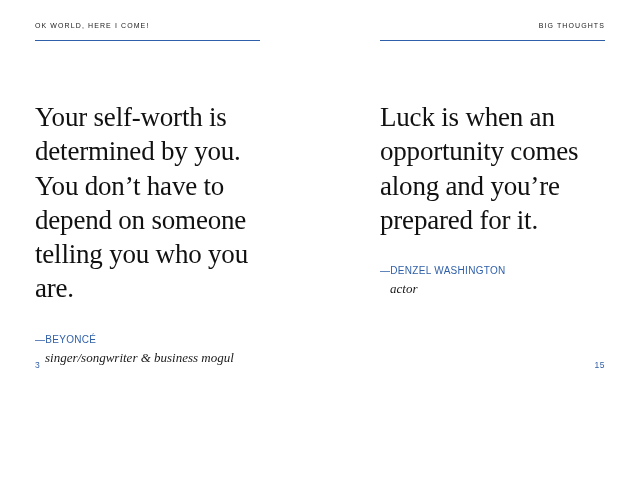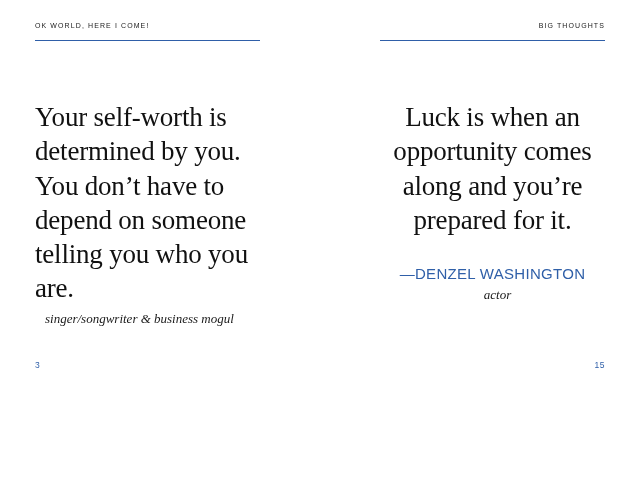--- a/index.html
+++ b/index.html
@@ -23,21 +23,20 @@
     position: relative;
     width: 320px;
     height: 392px;
     box-sizing: border-box;
   }
   .page-left {
     padding: 0 60px 0 35px;
   }
   .page-right {
     padding: 0 35px 0 60px;
-    text-align: center;
   }
   .running-head {
     position: absolute;
     top: 22px;
     font-family: "Liberation Sans", sans-serif;
     font-size: 7px;
     letter-spacing: 1.1px;
     color: #1a1a1a;
     text-transform: uppercase;
     font-weight: 400;
@@ -68,21 +67,21 @@
     font-size: 27px;
     line-height: 1.27;
     color: #111111;
     letter-spacing: -0.2px;
     margin: 0;
     font-weight: 400;
   }
   .attrib {
     margin-top: 28px;
     font-family: "Liberation Sans", sans-serif;
-    font-size: 15px;
+    font-size: 10px;
     letter-spacing: 0.3px;
     color: #2f5fa8;
     white-space: nowrap;
   }
   .role {
     margin-top: 5px;
     margin-left: 10px;
     font-family: "Liberation Serif", serif;
     font-style: italic;
     font-size: 13px;
@@ -111,20 +110,21 @@
 </head>
 <body>
 
 <div class="spread">
 
   <div class="page page-left">
     <div class="running-head">OK WORLD, HERE I COME!</div>
     <div class="rule"></div>
     <div class="quote-block">
       <p class="quote">Your self-worth is determined by you. You don’t have to depend on someone telling you who you are.</p>
+      <div class="attrib">—BEYONCÉ</div>
       <div class="role">singer/songwriter &amp; business mogul</div>
     </div>
     <div class="folio">3</div>
   </div>
 
   <div class="page page-right">
     <div class="running-head">BIG THOUGHTS</div>
     <div class="rule"></div>
     <div class="quote-block">
       <p class="quote">Luck is when an opportunity comes along and you’re prepared for it.</p>

